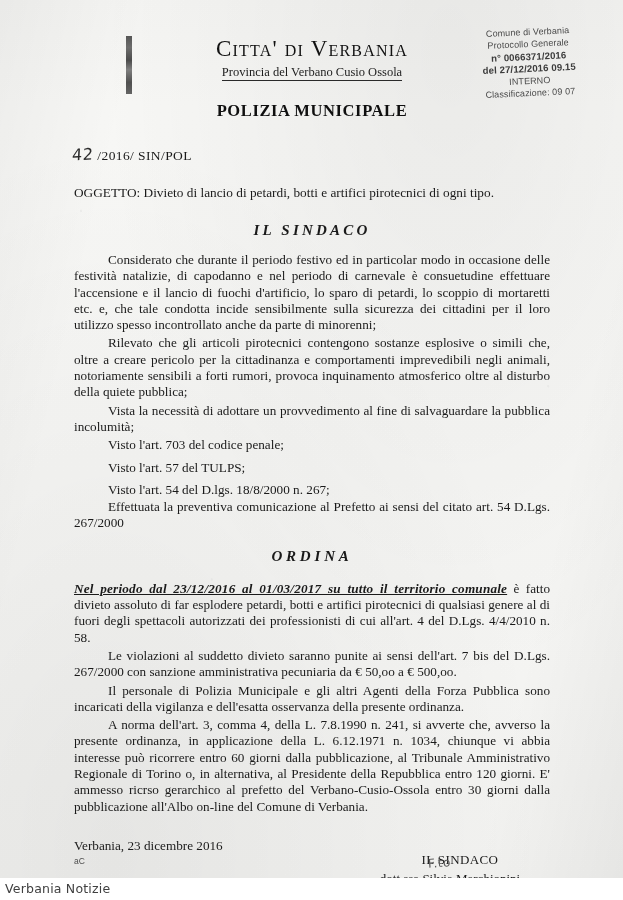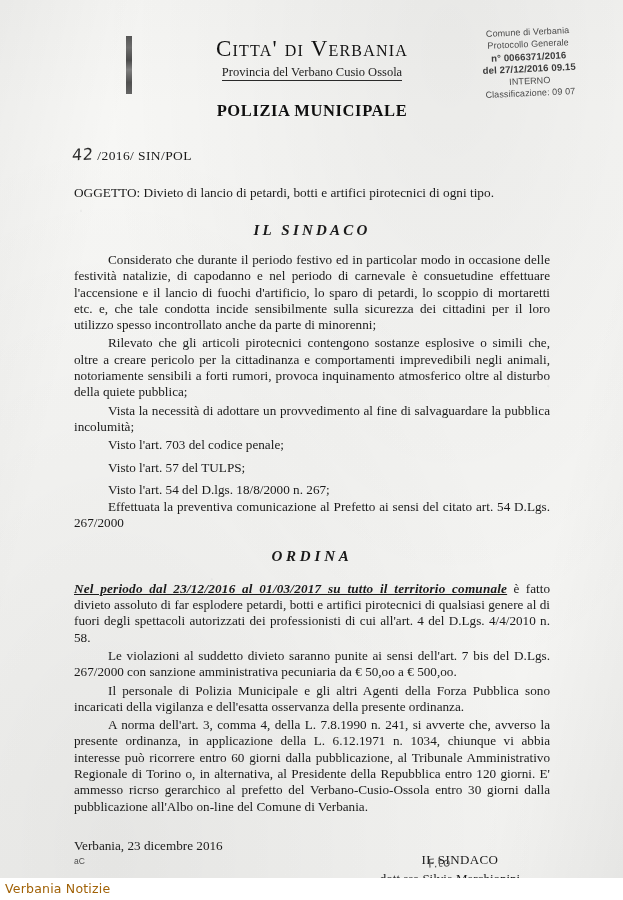--- a/index.html
+++ b/index.html
@@ -231,21 +231,21 @@
     width: 623px;
     height: 22px;
     background: #ffffff;
   }
   #watermark-text {
     position: absolute;
     left: 5px;
     top: 3px;
     font-family: "DejaVu Sans", sans-serif;
     font-size: 12.5px;
-    color: #a16207;
+    color: #404040;
     letter-spacing: 0.2px;
   }
 </style>
 </head>
 <body>
 
 <div id="scan-sheet">
 
   <div id="edge-mark"></div>
 

